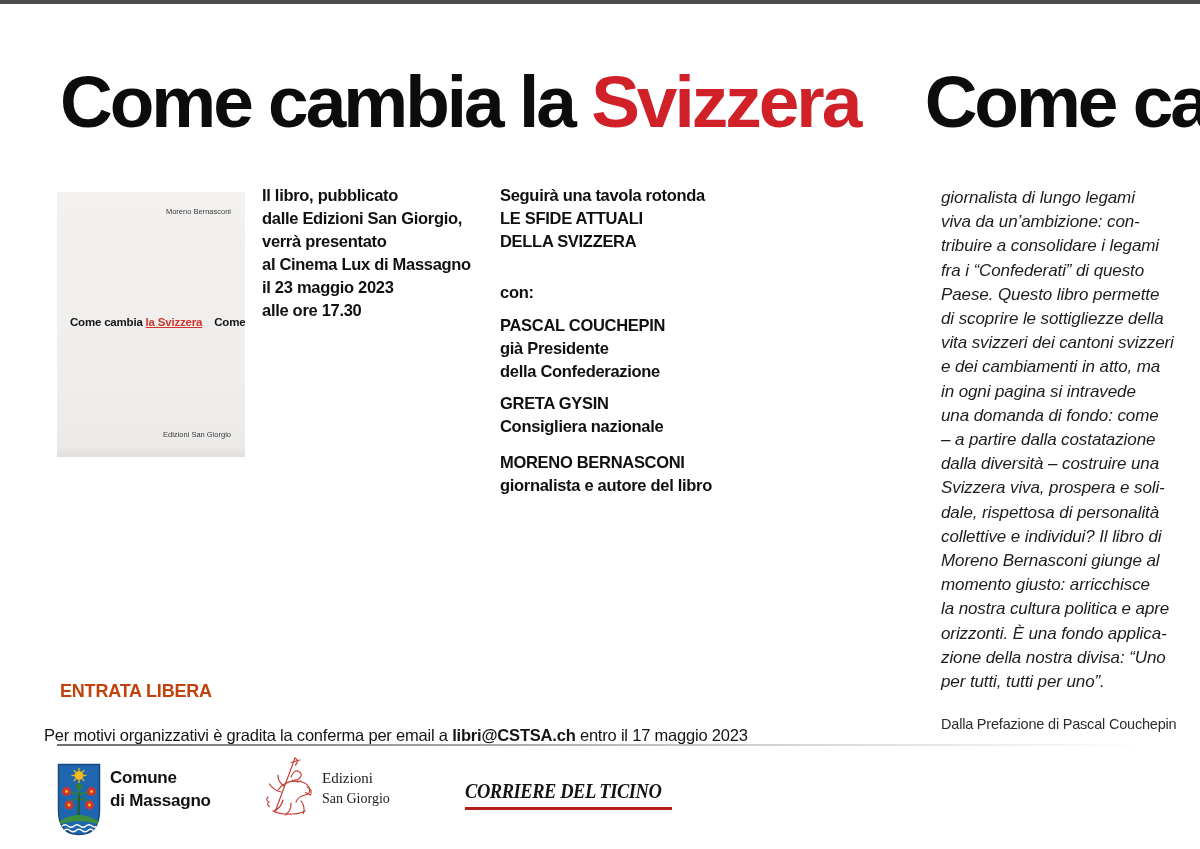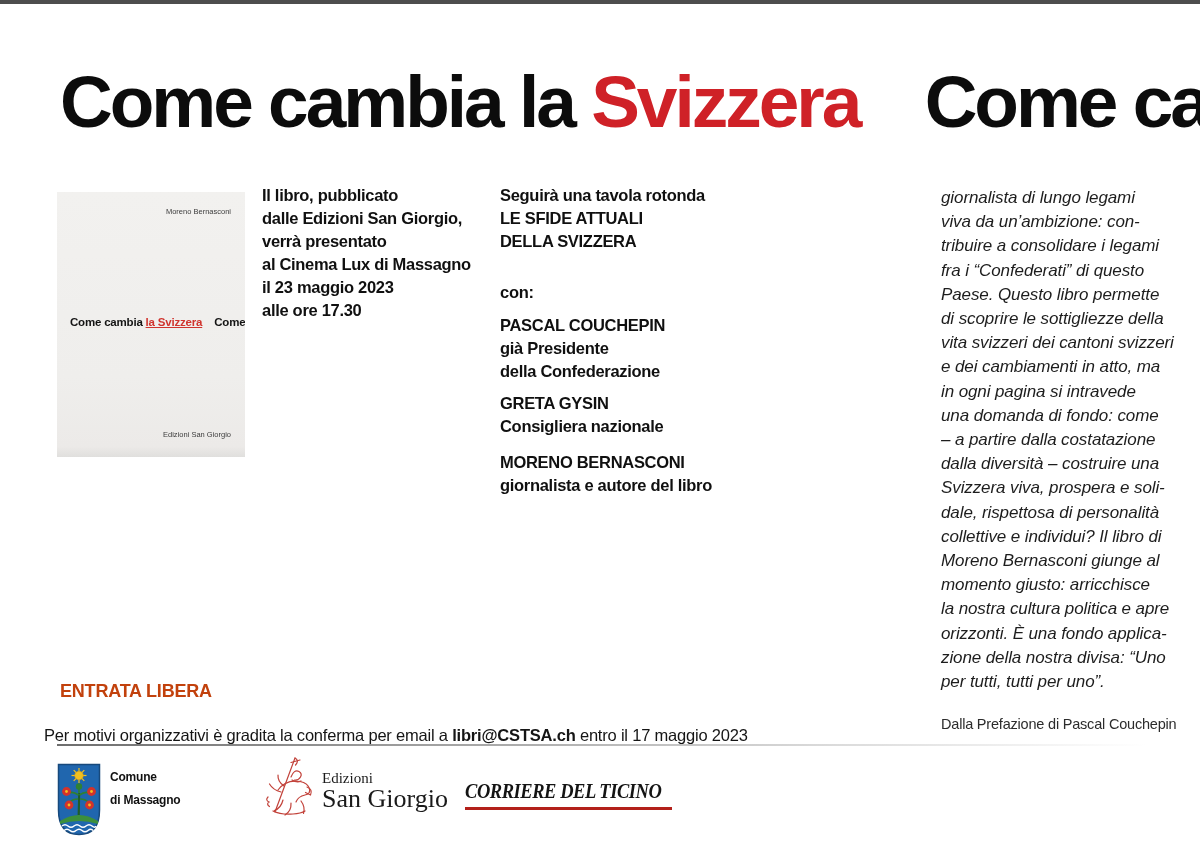--- a/index.html
+++ b/index.html
@@ -69,26 +69,26 @@
   
   .divider{
     position:absolute; left:57px; top:744px; width:1089px; height:2px;
     background:linear-gradient(to right,#6e6e6e,#a9a9a9 40%,#d9d9d9 70%,rgba(255,255,255,0) 100%);
   }
 
   
   .logo-massagno{position:absolute; left:57px; top:763px;}
   .massagno-text{
     position:absolute; left:110px; top:766px;
-    font-size:12px; font-weight:700; line-height:23px; letter-spacing:-0.2px; color:#111;
+    font-size:17px; font-weight:700; line-height:23px; letter-spacing:-0.2px; color:#111;
   }
   .logo-sangiorgio{position:absolute; left:261px; top:755px;}
   .sangiorgio-text{position:absolute; left:322px; top:770px; font-family:"Liberation Serif", serif; color:#1a1a1a;}
   .sangiorgio-text .l1{font-size:15px; line-height:17px;}
-  .sangiorgio-text .l2{font-size:26px; line-height:23px;}
+  .sangiorgio-text .l2{font-size:14px; line-height:23px;}
   .corriere{position:absolute; left:465px; top:779px; width:220px;}
   .corriere-text{
     font-family:"Liberation Serif", serif; font-weight:700; font-style:italic;
     font-size:21px; letter-spacing:-0.5px; color:#141414; white-space:nowrap;
     transform:scaleX(0.88); transform-origin:left center; display:inline-block;
   }
   .corriere-underline{width:207px; height:3px; background:#b3201a; margin-top:3px;}
 </style>
 </head>
 <body>

